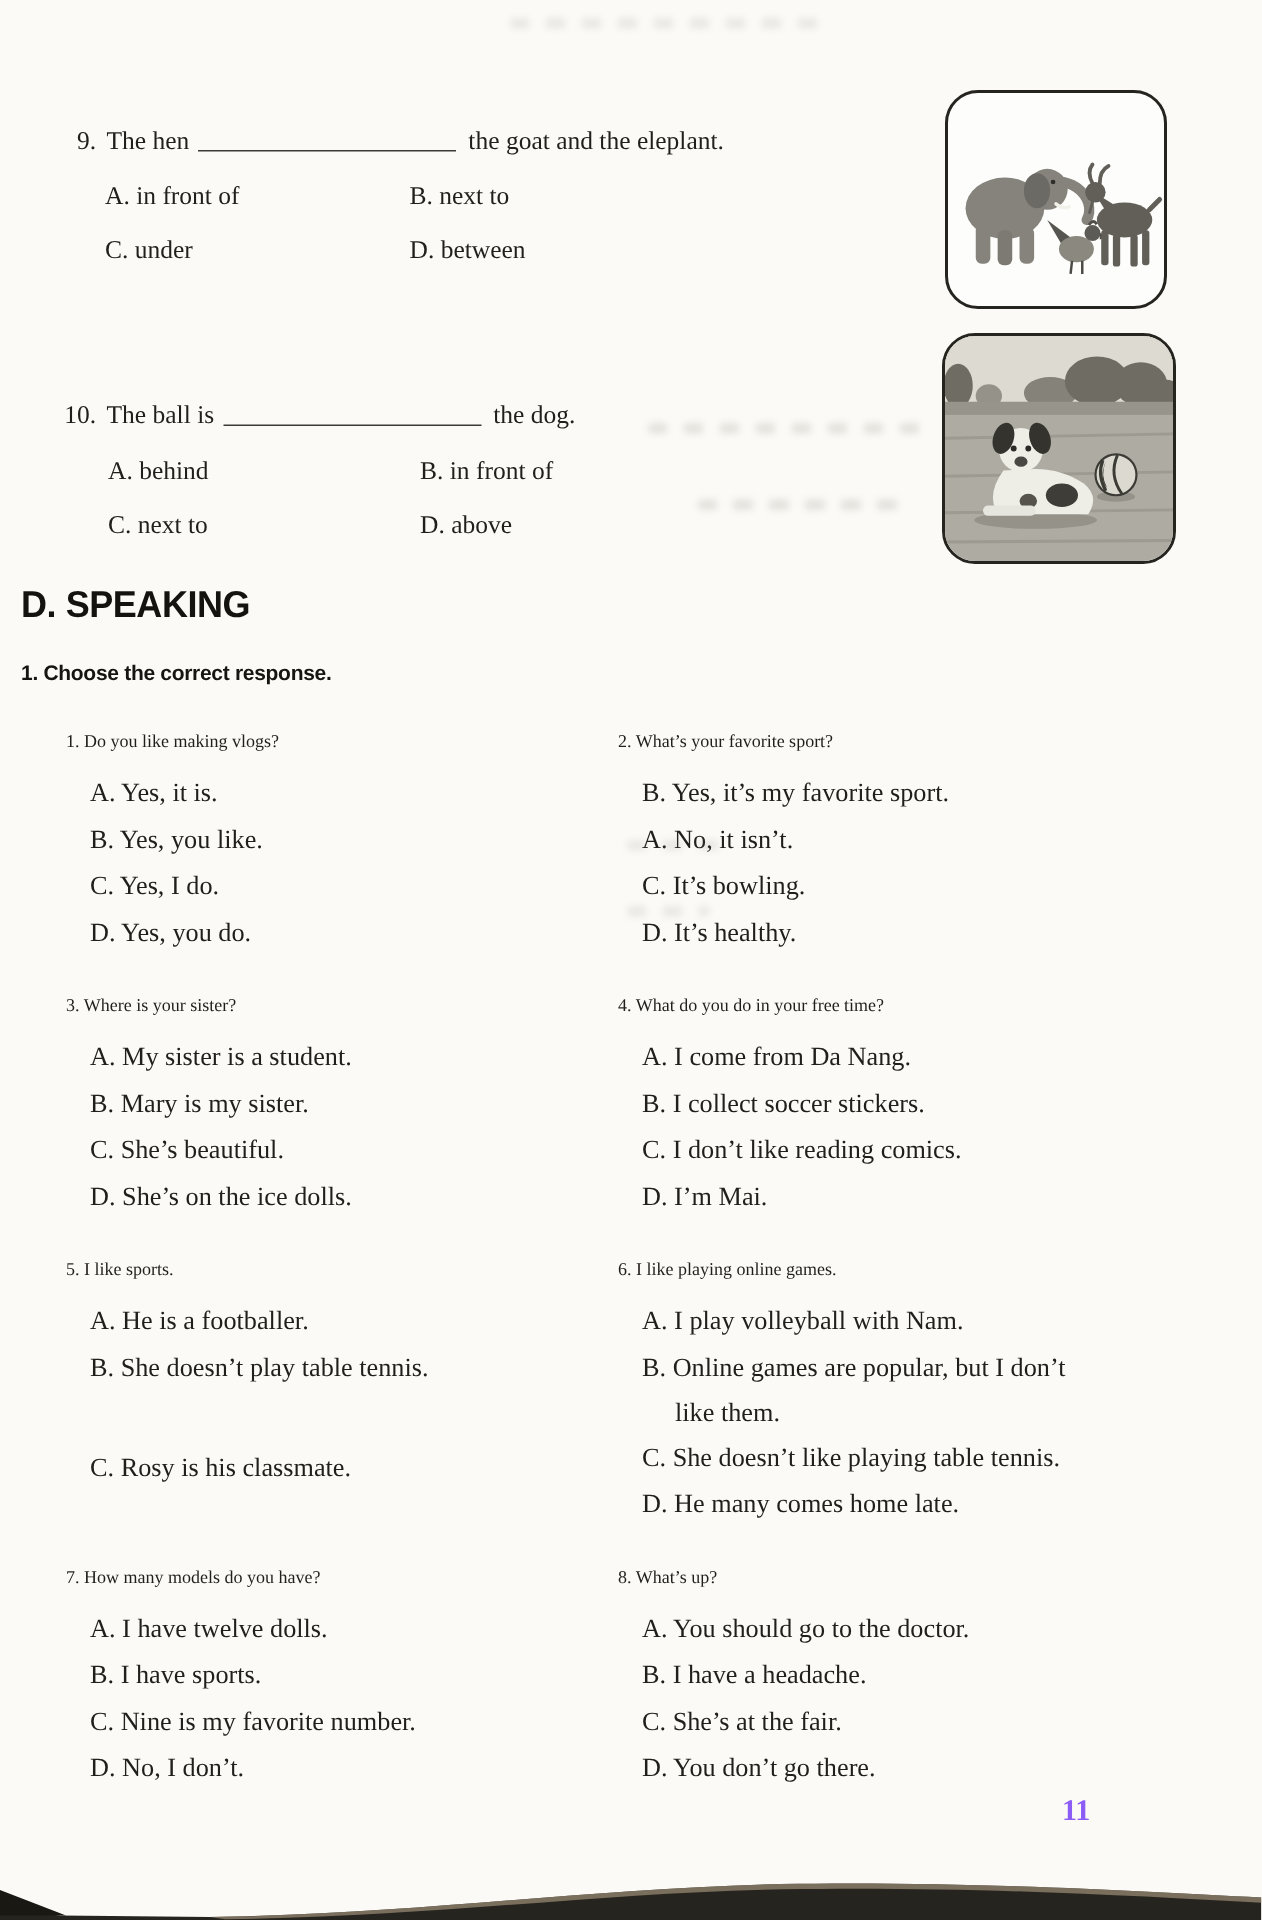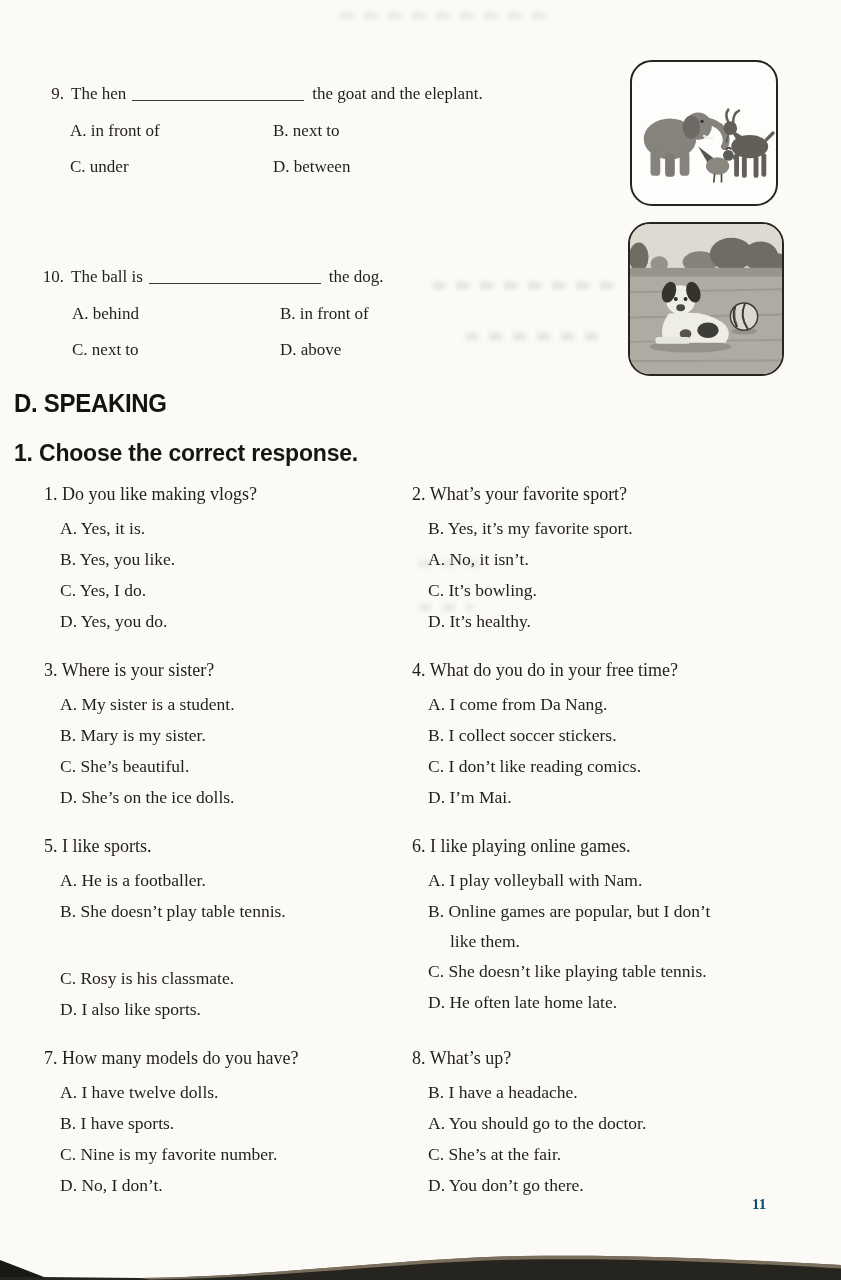--- a/index.html
+++ b/index.html
@@ -32,39 +32,39 @@
   .pic svg { display:block; width:100%; height:100%; }
 
   
   .sec-head {
     position:absolute; font-family:"Liberation Sans","DejaVu Sans",sans-serif;
     font-weight:bold; font-size:24px; letter-spacing:-0.3px; color:#151310;
     transform:scaleY(1.04);
   }
   .sub-head {
     position:absolute; font-family:"Liberation Sans","DejaVu Sans",sans-serif;
-    font-weight:bold; font-size:23px; letter-spacing:-0.2px; color:#171511;
+    font-weight:bold; font-size:14px; letter-spacing:-0.2px; color:#171511;
   }
 
   
   .qgrid { position:absolute; left:44px; top:480px; width:790px; }
   .qrow { display:grid; grid-template-columns:368px 1fr; margin-bottom:19px; }
   .sq { font-size:17.5px; }
-  .sq-q { font-size:18px; line-height:28px; margin-bottom:5px; }
+  .sq-q { font-size:12px; line-height:28px; margin-bottom:5px; }
   .sq-opt { margin-left:16px; line-height:31px; }
   .sq-opt.gap-below { margin-bottom:36px; }
   .sq-opt.wrap-narrow {
     max-width:306px; line-height:30px;
     padding-left:22px; text-indent:-22px;
   }
 
   
   .page-num {
-    position:absolute; left:752px; top:1196px;
-    font-weight:bold; font-size:15px; color:#0c4a6e;
+    position:absolute; left:708px; top:1196px;
+    font-weight:bold; font-size:20px; color:#8b5cf6;
   }
 
   
   .bleed {
     position:absolute; height:7px; border-radius:3px;
     background:repeating-linear-gradient(90deg, rgba(135,132,122,.5) 0 13px, transparent 13px 24px);
     filter:blur(2.5px); opacity:.4; pointer-events:none;
   }
   .curl { position:absolute; left:0; bottom:0; width:841px; height:34px; }
 </style>
@@ -218,43 +218,42 @@
         <div class="sq-opt">D. I’m Mai.</div>
       </div>
     </div>
 
     <div class="qrow">
       <div class="sq">
         <div class="sq-q">5. I like sports.</div>
         <div class="sq-opt">A. He is a footballer.</div>
         <div class="sq-opt gap-below">B. She doesn’t play table tennis.</div>
         <div class="sq-opt">C. Rosy is his classmate.</div>
-        <div class="sq-opt">D. I also like sports.</div>
       </div>
       <div class="sq">
         <div class="sq-q">6. I like playing online games.</div>
         <div class="sq-opt">A. I play volleyball with Nam.</div>
         <div class="sq-opt wrap-narrow">B. Online games are popular, but I don’t like them.</div>
         <div class="sq-opt">C. She doesn’t like playing table tennis.</div>
-        <div class="sq-opt">D. He often late home late.</div>
+        <div class="sq-opt">D. He many comes home late.</div>
       </div>
     </div>
 
     <div class="qrow">
       <div class="sq">
         <div class="sq-q">7. How many models do you have?</div>
         <div class="sq-opt">A. I have twelve dolls.</div>
         <div class="sq-opt">B. I have sports.</div>
         <div class="sq-opt">C. Nine is my favorite number.</div>
         <div class="sq-opt">D. No, I don’t.</div>
       </div>
       <div class="sq">
         <div class="sq-q">8. What’s up?</div>
+        <div class="sq-opt">A. You should go to the doctor.</div>
         <div class="sq-opt">B. I have a headache.</div>
-        <div class="sq-opt">A. You should go to the doctor.</div>
         <div class="sq-opt">C. She’s at the fair.</div>
         <div class="sq-opt">D. You don’t go there.</div>
       </div>
     </div>
 
   </div>
 
   <div class="page-num">11</div>
 
   <div class="bleed" style="left:340px; top:12px;  width:210px; opacity:.3;"></div>

